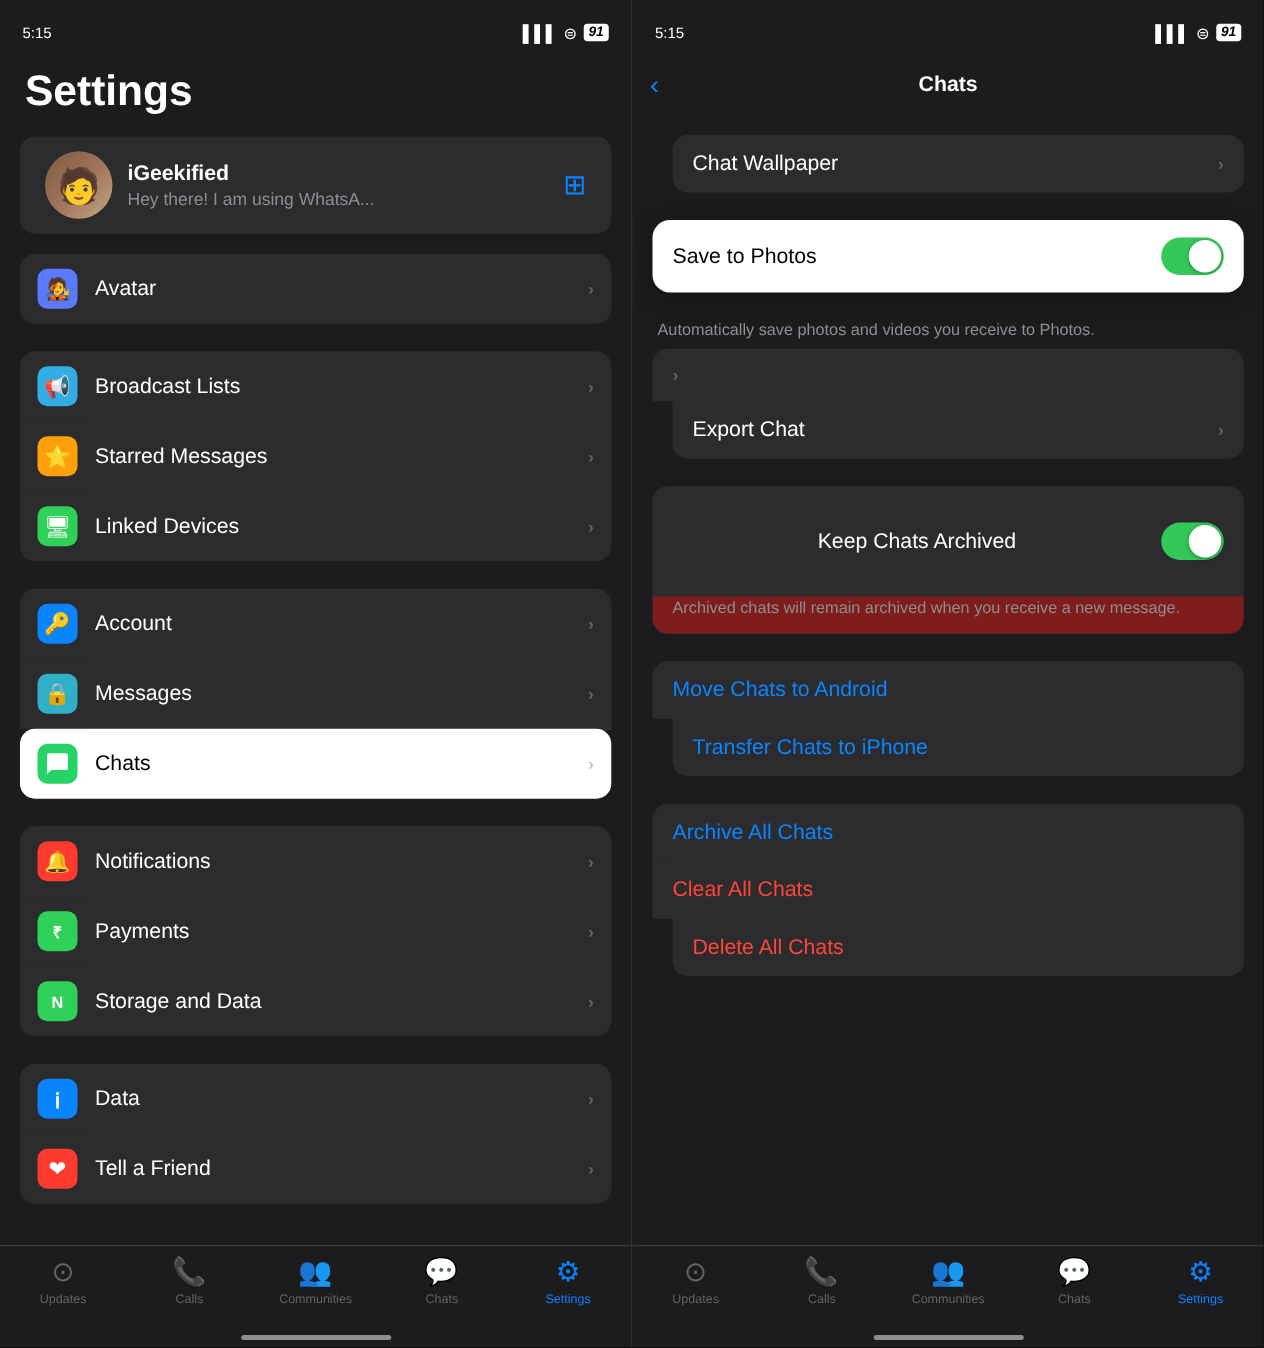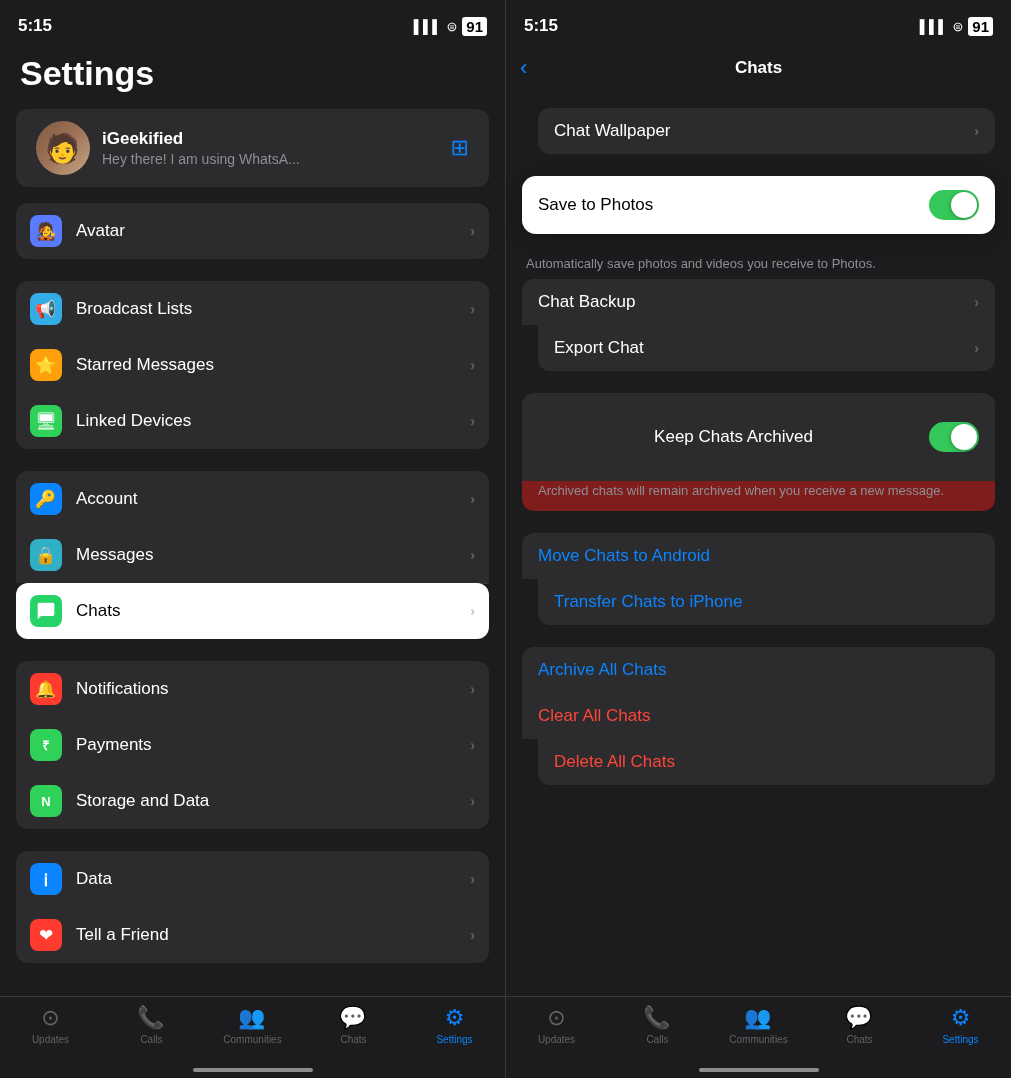--- a/index.html
+++ b/index.html
@@ -27,38 +27,39 @@
     
     .status-bar {
       display: flex;
       justify-content: space-between;
       align-items: center;
       padding: 10px 18px 4px;
       height: 46px;
       flex-shrink: 0;
     }
     .status-time {
-      font-size: 17px;
-      font-weight: 700;
+      font-size: 12px;
+      font-weight: 400;
       color: #fff;
     }
     .status-icons {
       display: flex;
       align-items: center;
       gap: 5px;
       color: #fff;
       font-size: 13px;
     }
     .battery-box {
       background: #fff;
       color: #000;
-      font-size: 15px;
+      font-size: 11px;
       font-weight: 700;
       padding: 1px 4px;
       border-radius: 3px;
+      font-style: italic;
     }
 
     
     .left-title {
       font-size: 34px;
       font-weight: 700;
       color: #fff;
       padding: 8px 20px 16px;
       flex-shrink: 0;
     }
@@ -510,21 +511,20 @@
         <span class="toggle-label">Save to Photos</span>
         <div class="toggle-switch">
           <div class="toggle-knob"></div>
         </div>
       </div>
       <div class="sub-text">Automatically save photos and videos you receive to Photos.</div>
     </div>
 
     <div class="r-section">
       <div class="r-row">
-        <span class="r-row-label">Chat Backup</span>
         <span class="r-chevron">›</span>
       </div>
       <div class="r-row">
         <span class="r-row-label">Export Chat</span>
         <span class="r-chevron">›</span>
       </div>
     </div>
 
     <div class="r-section">
       <div class="kca-row">

